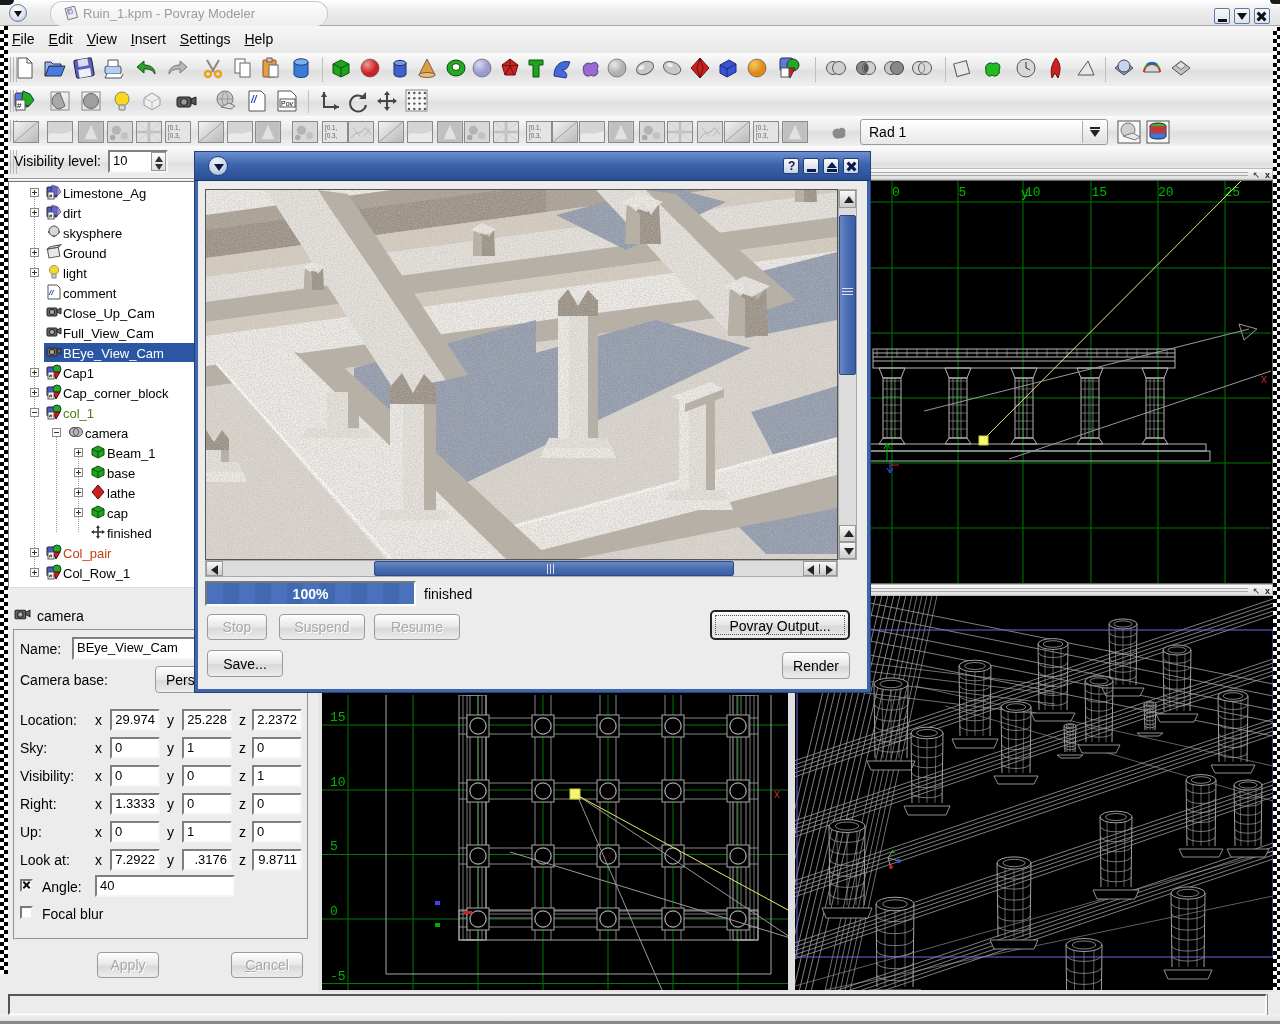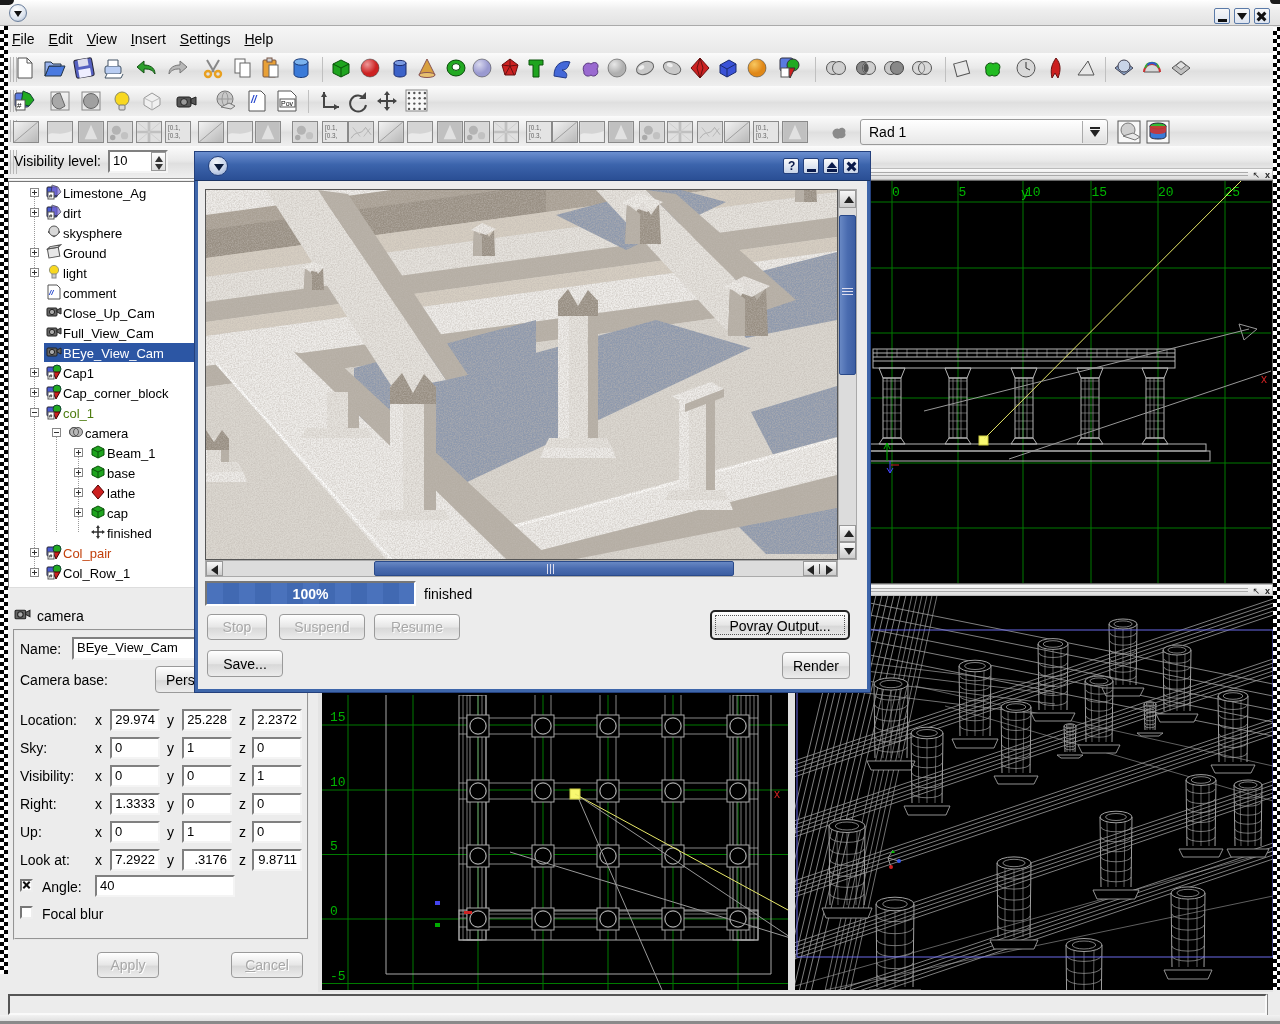--- a/index.html
+++ b/index.html
@@ -40,20 +40,27 @@
  font-size:14px;color:#000;text-align:center}
 .kbtn.dis{color:#a8a8a8;text-shadow:1px 1px 0 #fff}
 .tree-row{position:absolute;left:0;height:20px;font-size:13px;color:#000;white-space:nowrap}
 </style></head><body>
 <div id="titlebar">
     <div class="tl-corner"></div>
     <div class="tr-corner"></div>
     <div id="menubtn">
       <div class="tri-down"></div>
     </div>
+    <div id="titletab"><svg width="16" height="15" viewBox="0 0 18 16" style="vertical-align:-3px">
+        <g transform="rotate(-15 9 8)">
+          <rect x="4" y="1" width="11" height="13" fill="#efeaf6" stroke="#777"></rect>
+          <rect x="5.5" y="2.5" width="6" height="6" fill="#9a8fd0"></rect>
+          <circle cx="9" cy="6" r="2.4" fill="#d8d2ea" stroke="#888" stroke-width="0.5"></circle>
+        </g>
+      </svg><span class="ttext">Ruin_1.kpm - Povray Modeler</span></div>
 <div class="wbtn" style="left:1214px;top:8px">
       <div style="position:absolute;left:3px;top:10px;width:9px;height:3px;background:#111"></div>
     </div>
 <div class="wbtn" style="left:1234px;top:8px">
       <div style="position:absolute;left:2px;top:4px;width:0;height:0;border-left:5px solid transparent;border-right:5px solid transparent;border-top:7px solid #111"></div>
     </div>
 <div class="wbtn" style="left:1254px;top:8px">
       <div style="position:absolute;left:1px;top:6px;width:11px;height:3px;background:#111;transform:rotate(45deg)"></div>
       <div style="position:absolute;left:1px;top:6px;width:11px;height:3px;background:#111;transform:rotate(-45deg)"></div>
     </div>

